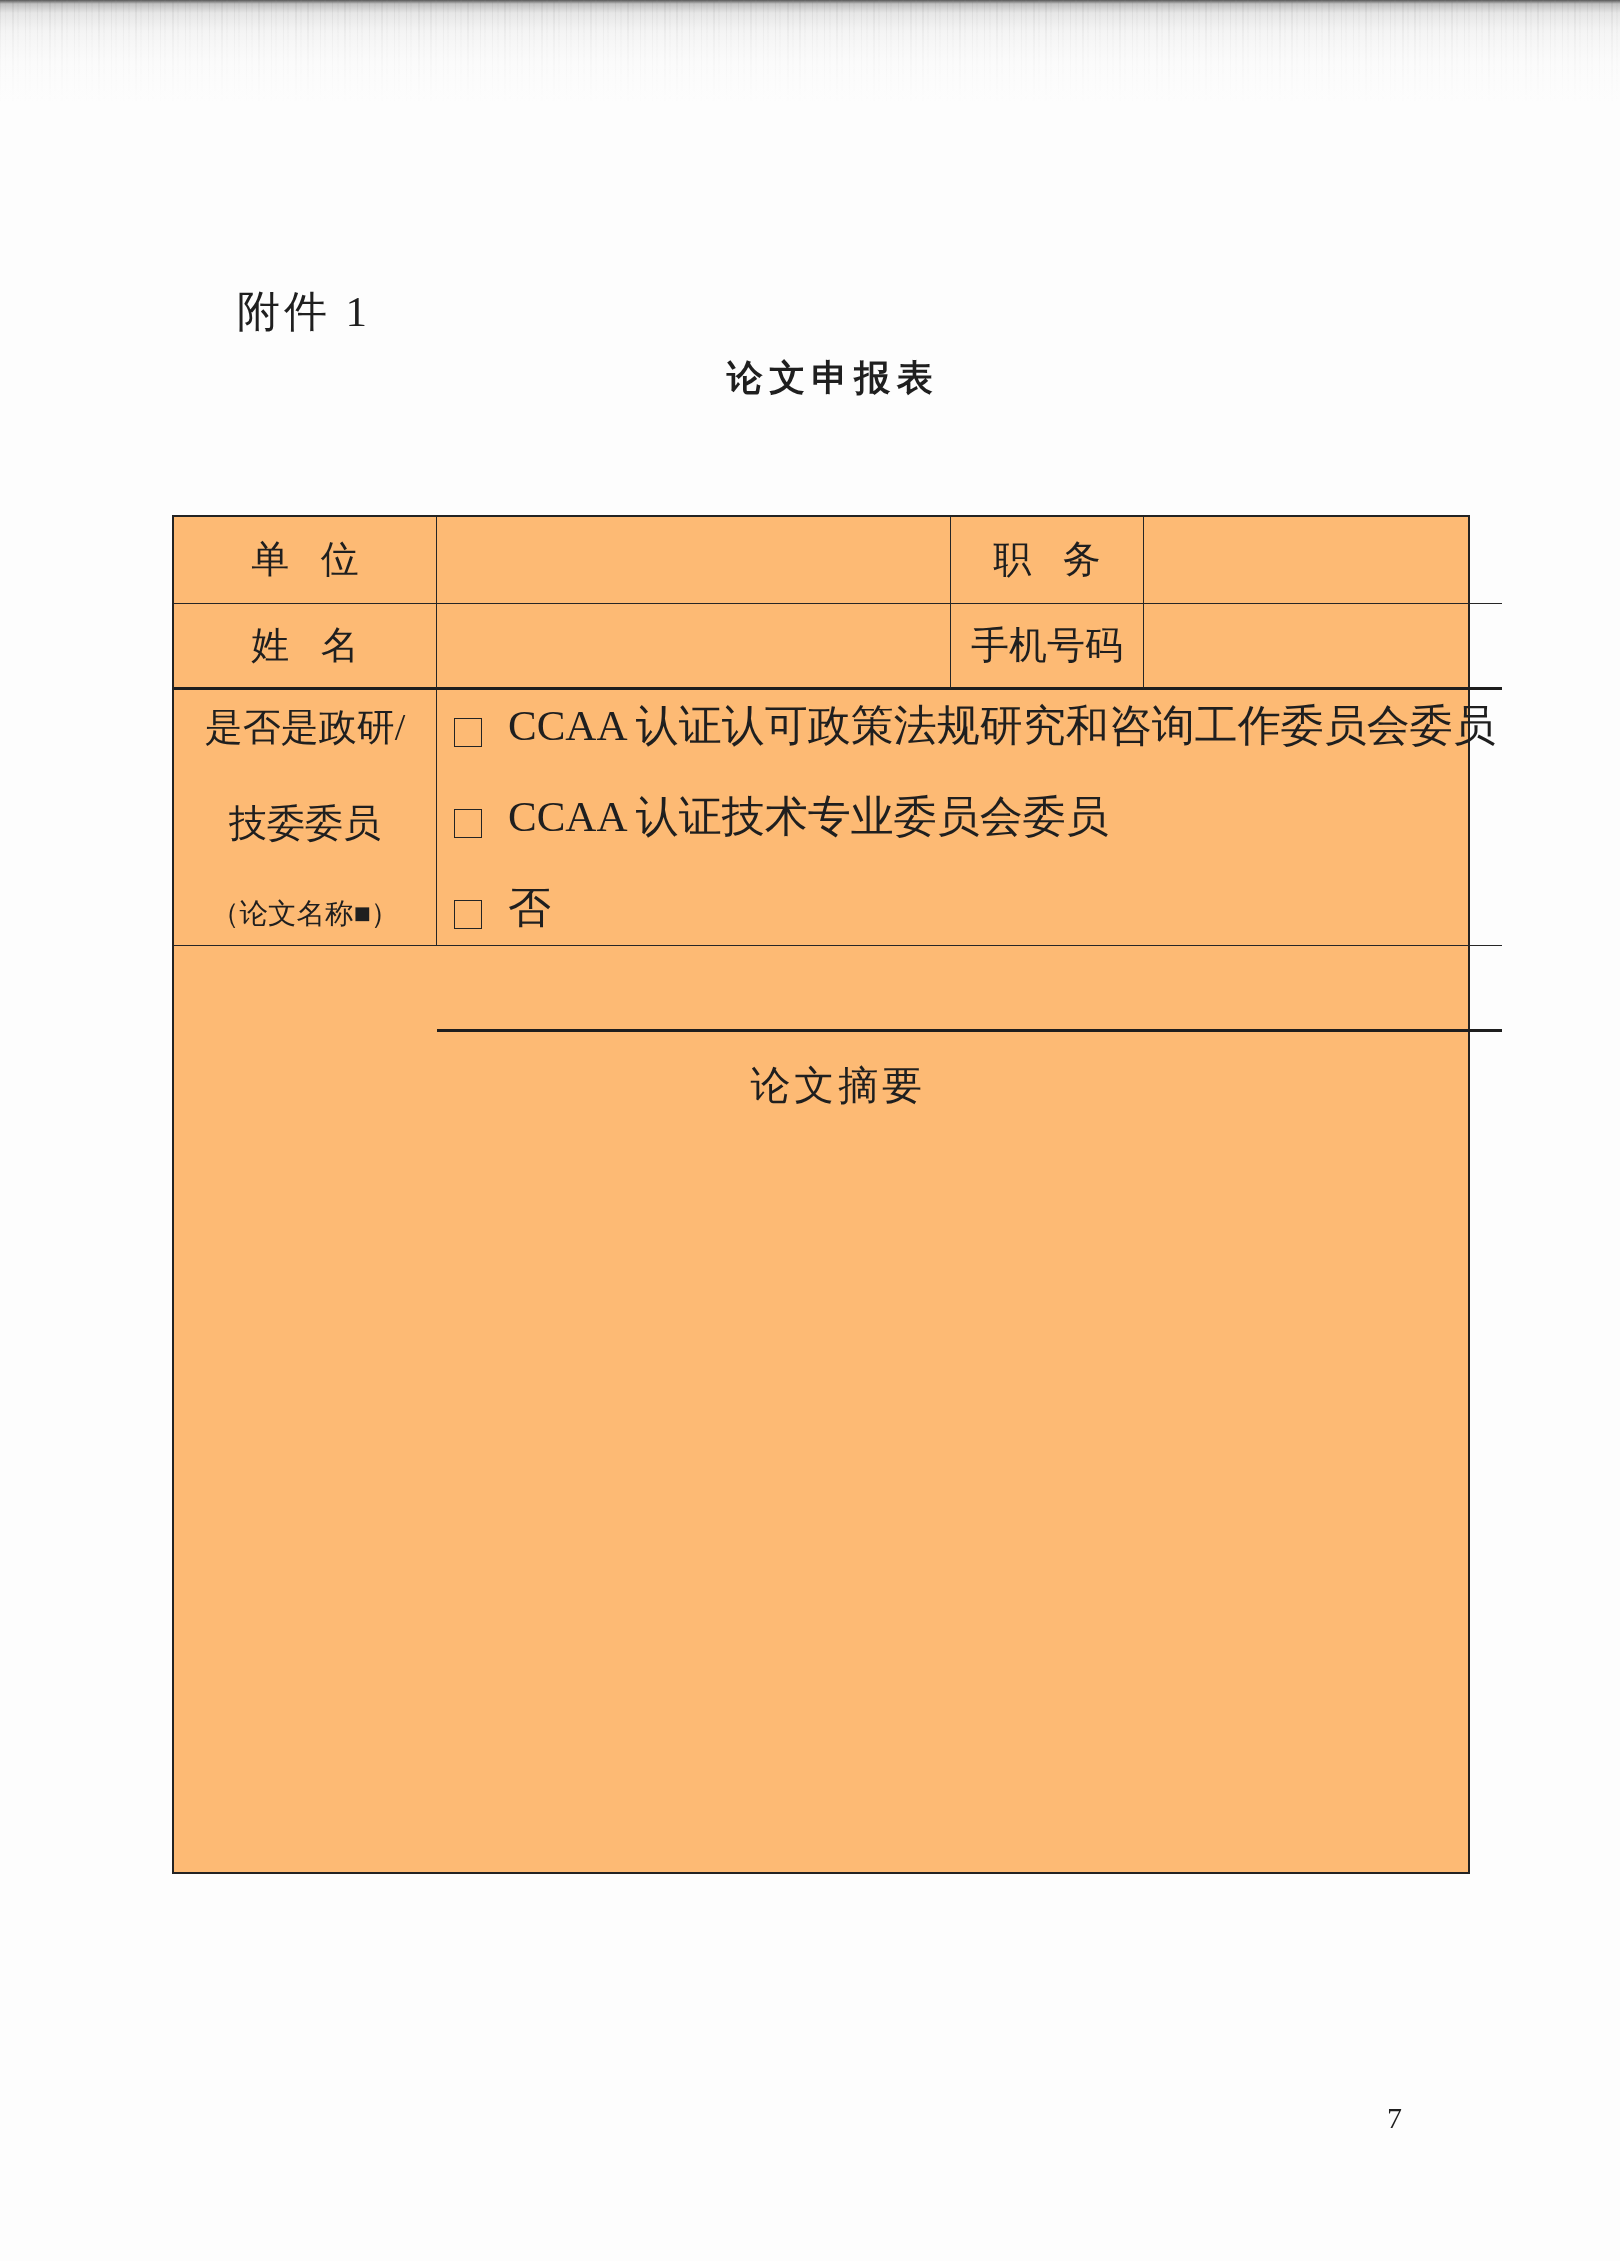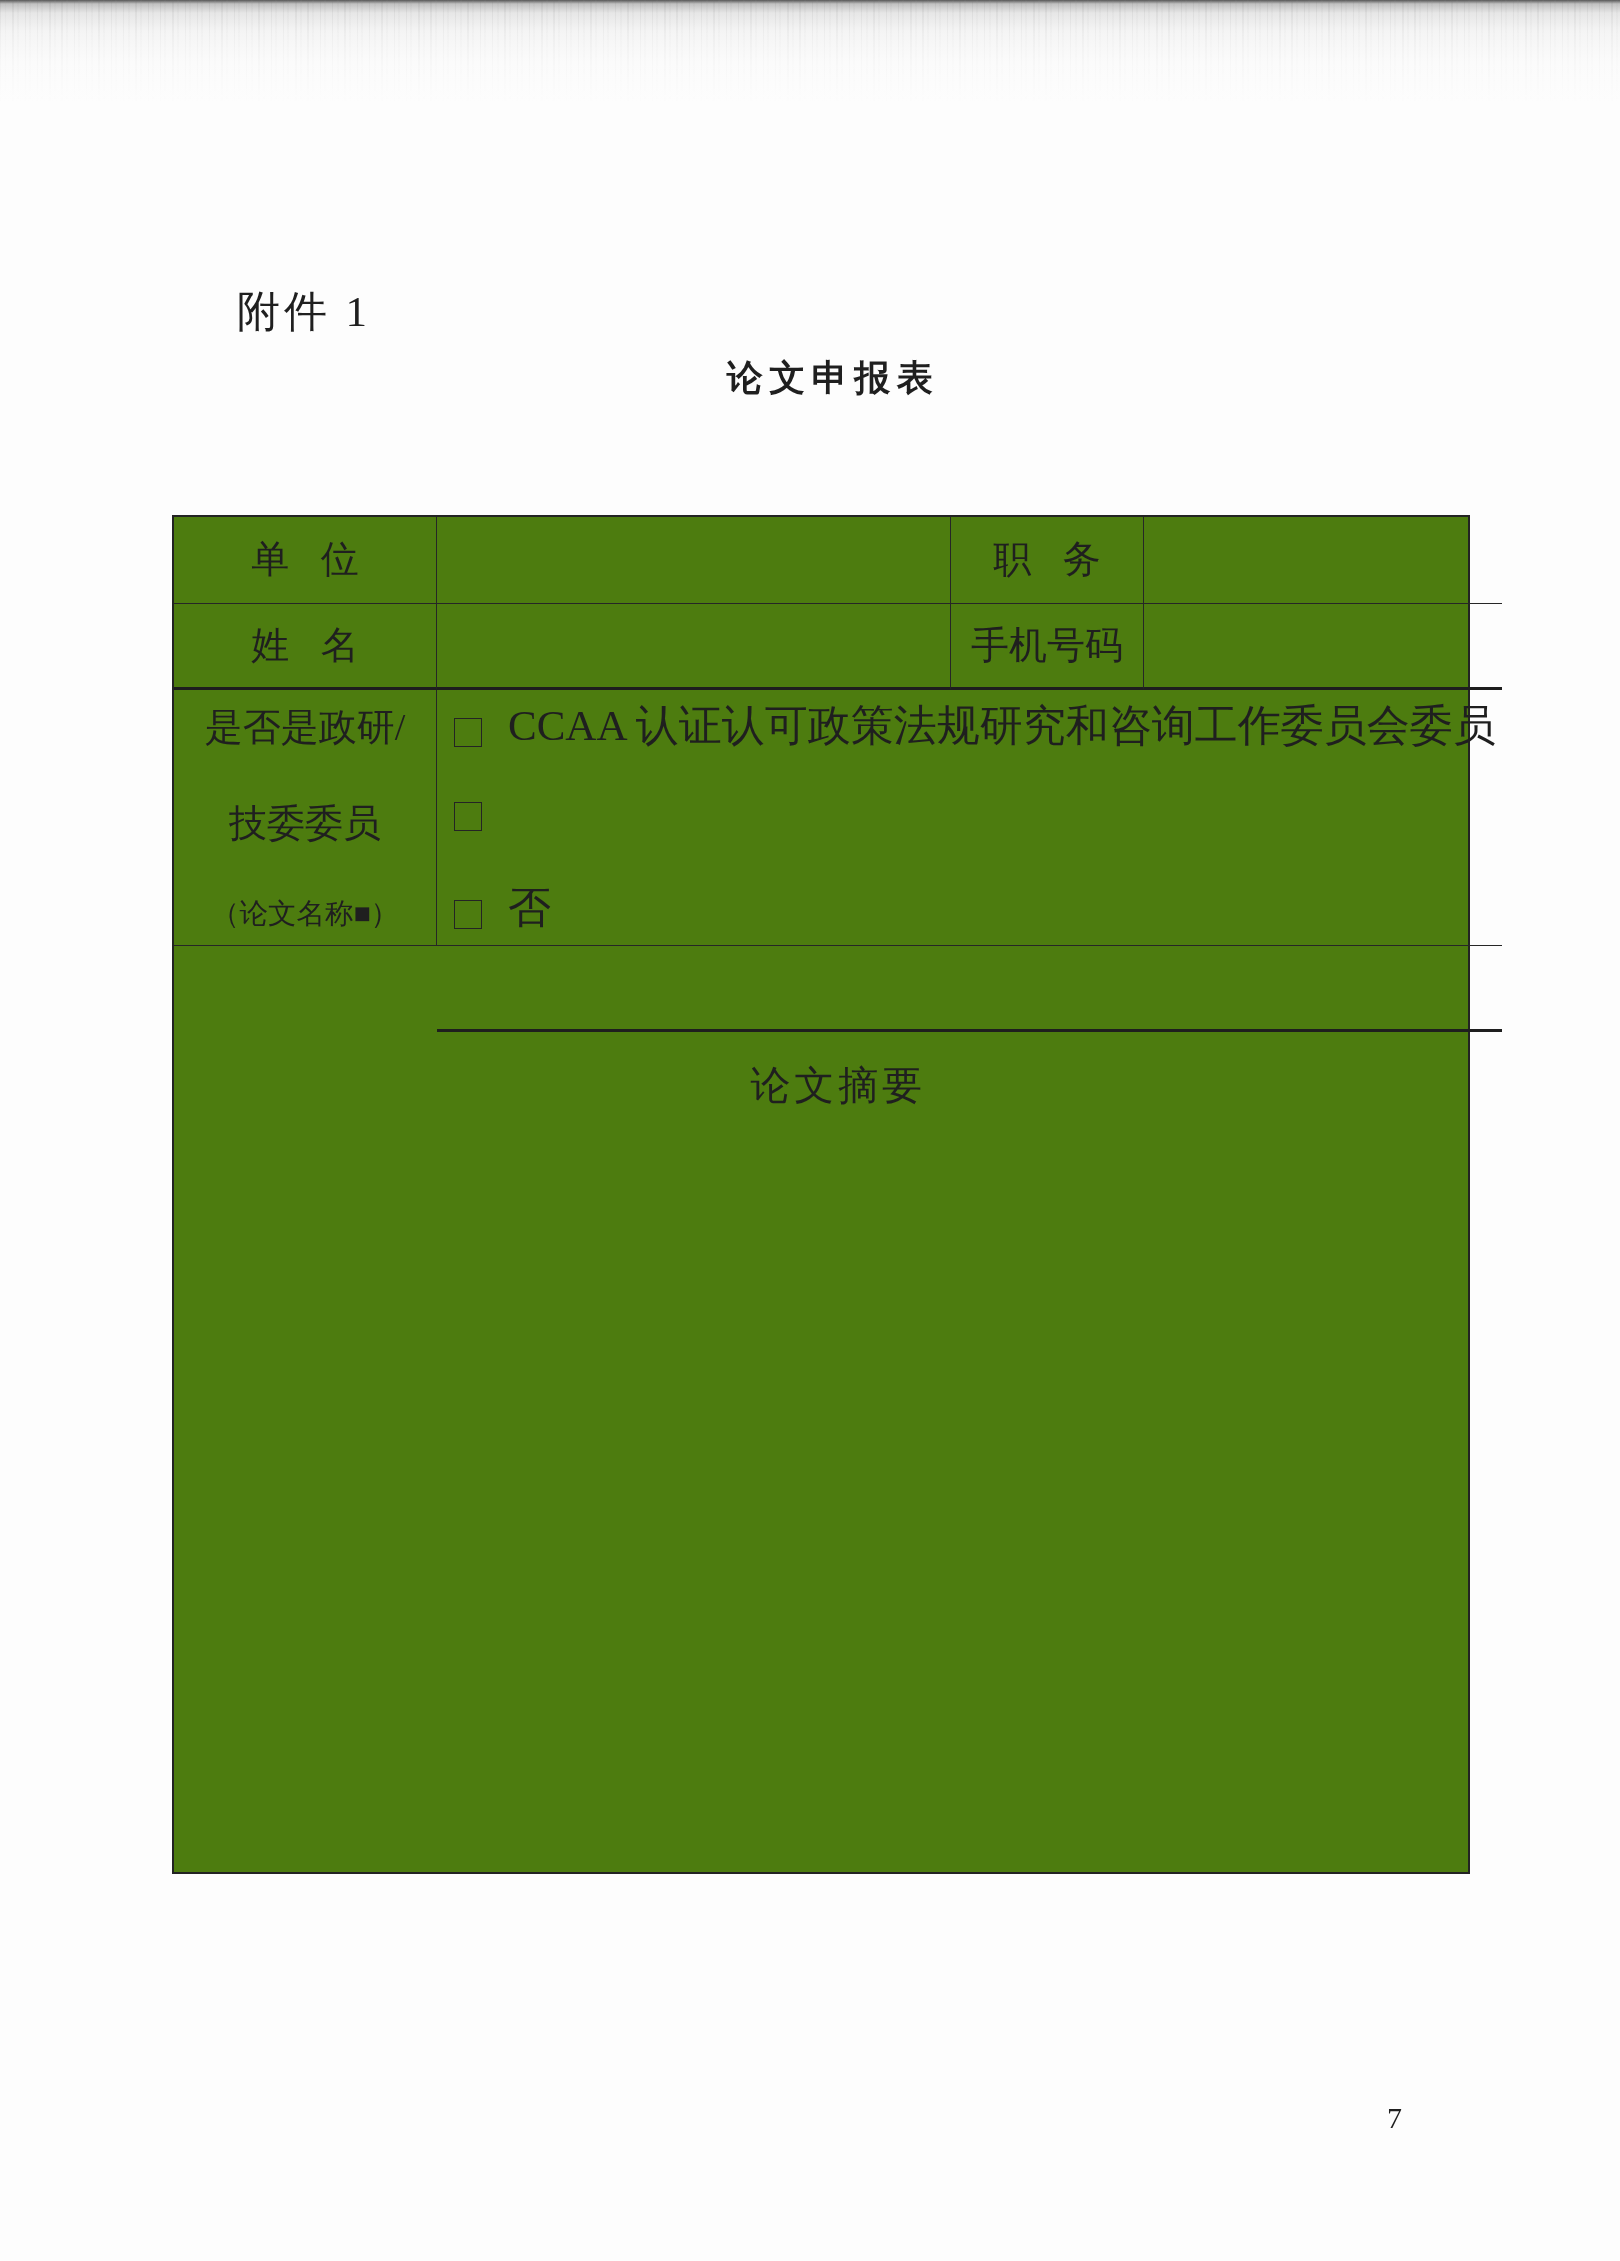--- a/index.html
+++ b/index.html
@@ -73,21 +73,21 @@
     position: absolute;
     left: 172px;
     top: 515px;
     width: 1298px;
     height: 1359px;
     box-sizing: border-box;
     border: 2.6px solid #232323;
     display: grid;
     grid-template-columns: 263px 514px 193px auto;
     grid-template-rows: 87px 86px 256px 86px auto;
-    background: #4d7c0f;
+    background: #fdba74;
   }
   .cell {
     box-sizing: border-box;
     display: flex;
     align-items: center;
     justify-content: center;
   }
   .br { border-right: 1.9px solid #262626; }
   .bb2 { border-bottom: 1.3px solid #262626; }
   .bb5 { border-bottom: 3.2px solid #1e1e1e; }
@@ -189,20 +189,21 @@
     <span class="line">技委委员</span>
     <span class="line small">（论文名称■）</span>
   </div>
   <div class="cell committee-options bb2">
     <div class="option-row">
       <span class="checkbox"></span>
       <span>CCAA 认证认可政策法规研究和咨询工作委员会委员</span>
     </div>
     <div class="option-row">
       <span class="checkbox"></span>
+      <span>CCAA 认证技术专业委员会委员</span>
     </div>
     <div class="option-row">
       <span class="checkbox"></span>
       <span>否</span>
     </div>
   </div>
 
   <div class="cell span-right bb6"></div>
 
   <div class="abstract-cell">

